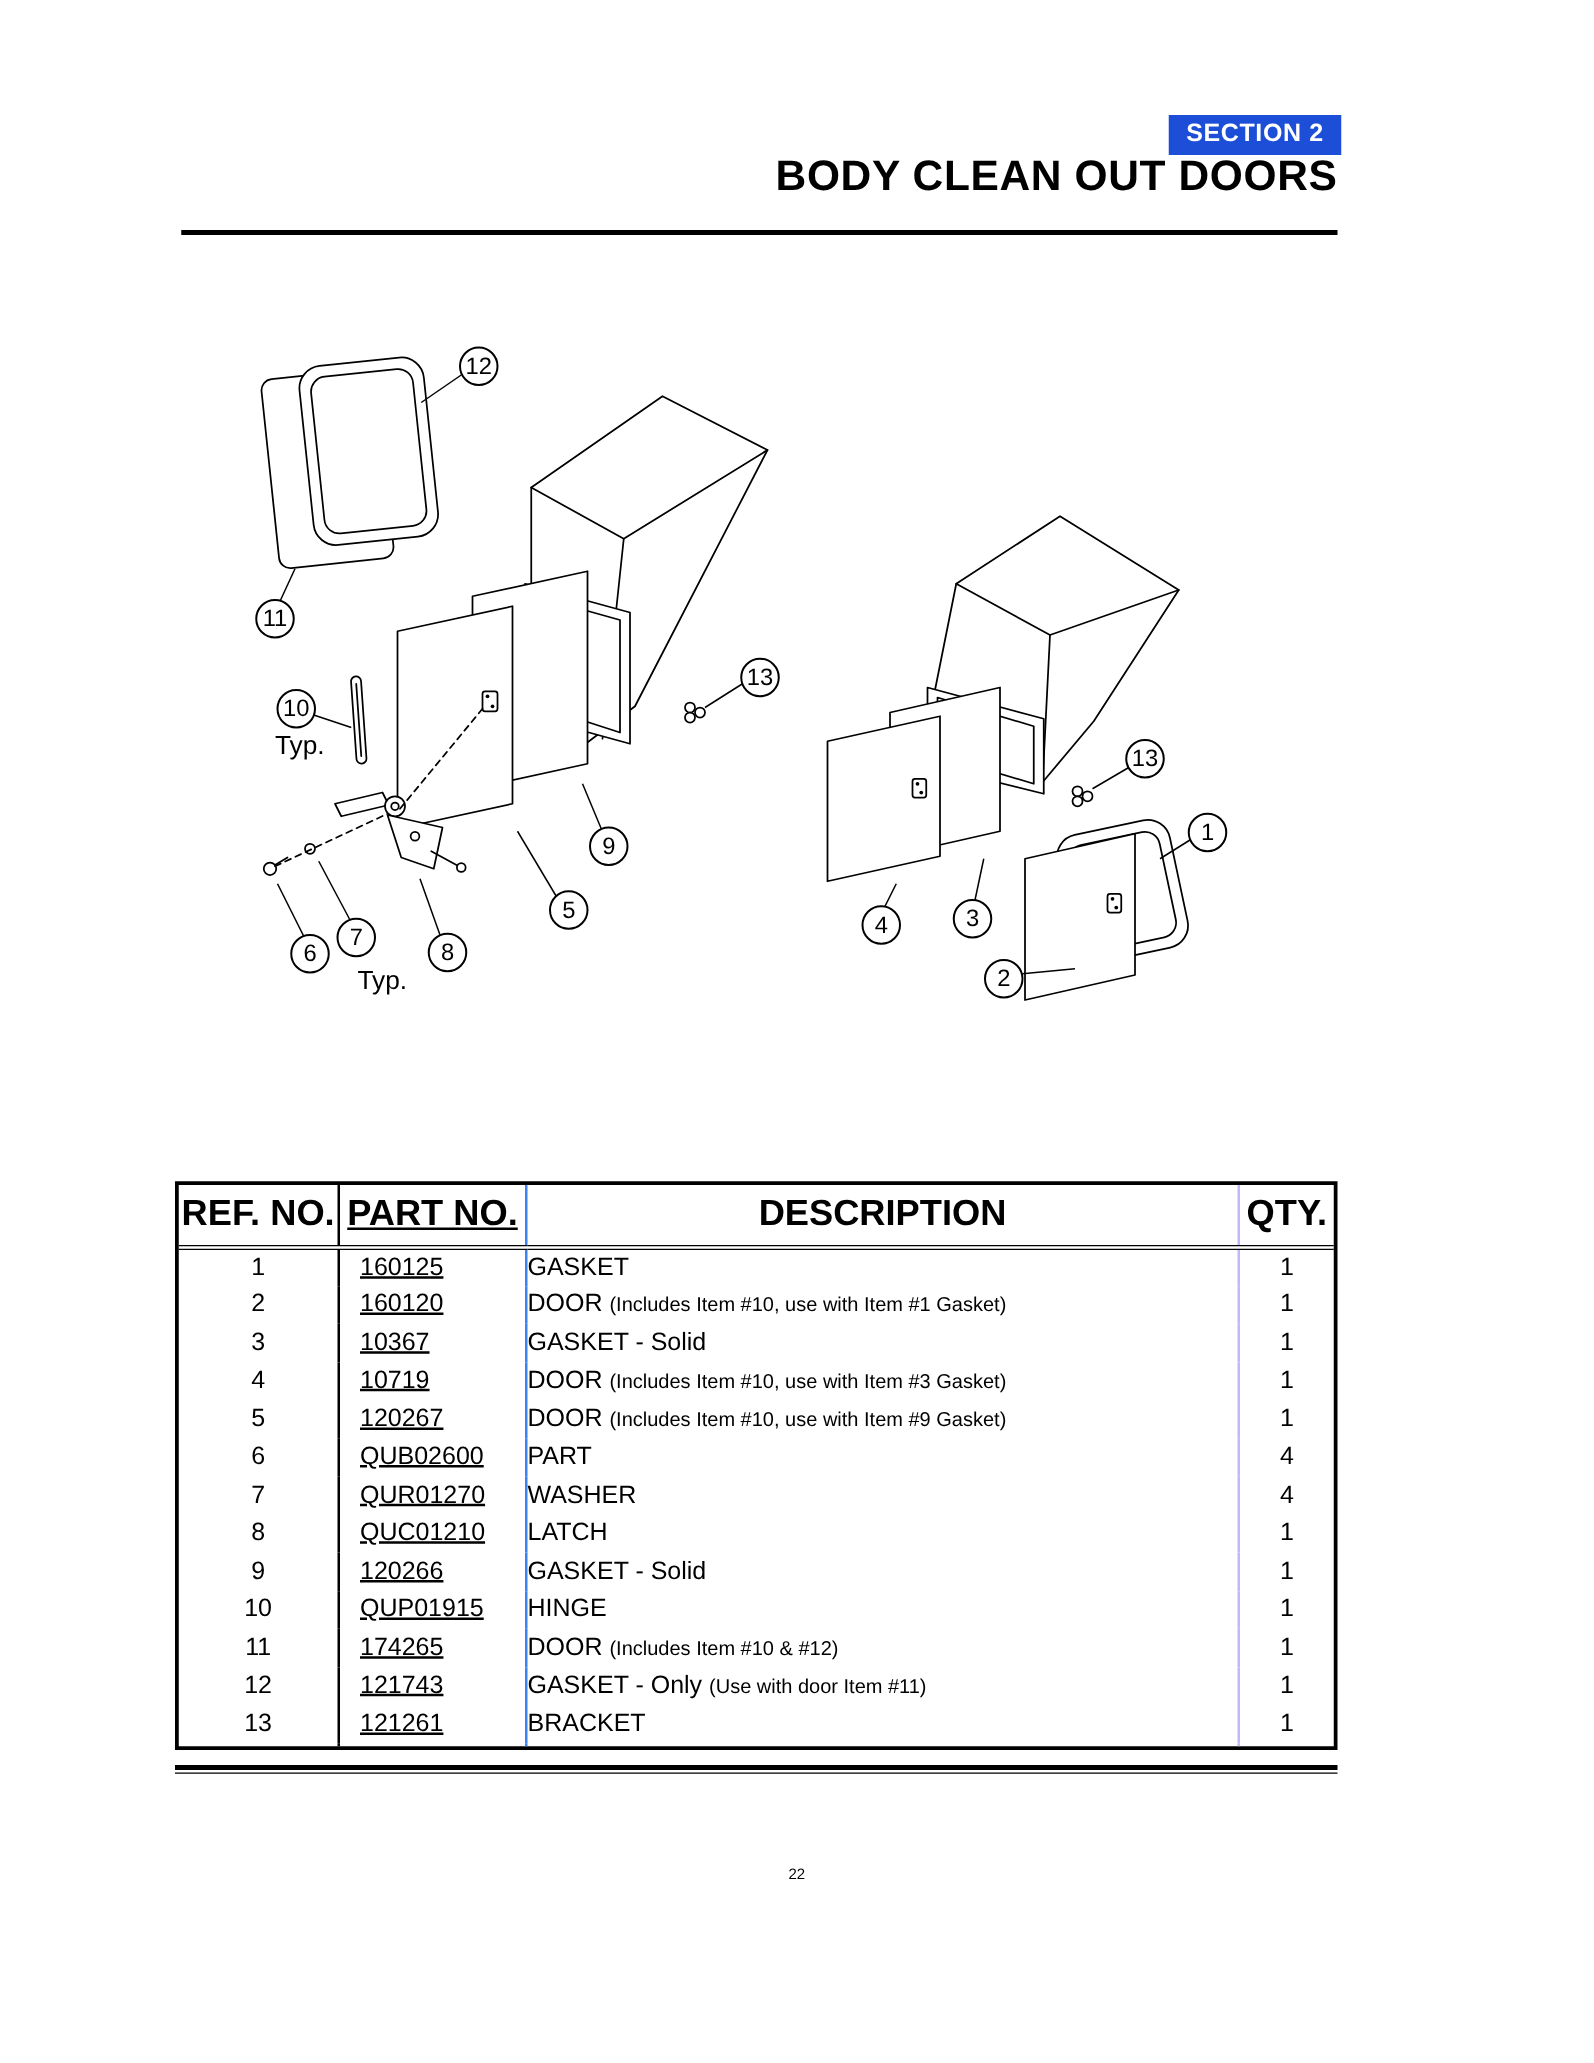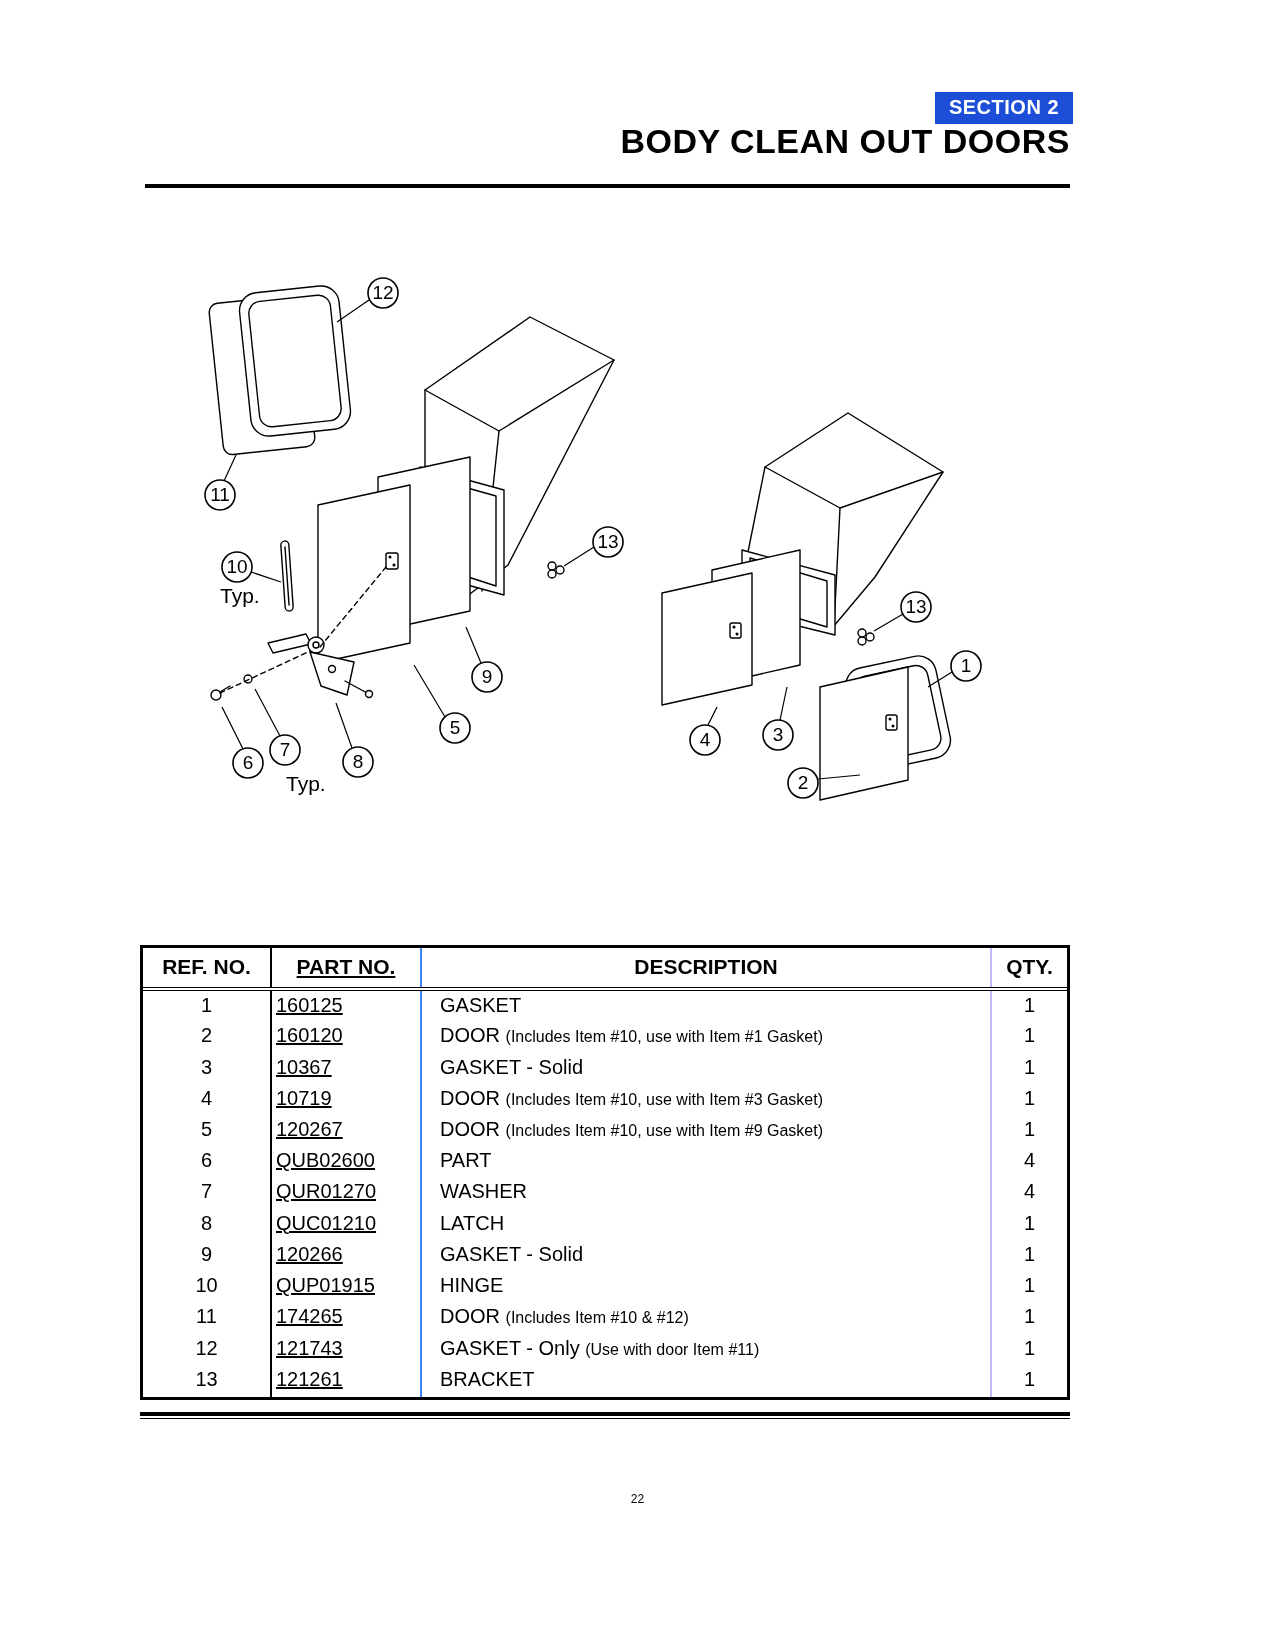--- a/index.html
+++ b/index.html
@@ -32,30 +32,30 @@
     font-family:"Liberation Sans", sans-serif; font-size:21px; fill:#000; stroke:none;
   }
   .parts-table-wrap {
     position:absolute; top:945px; left:140px; width:930px; height:455px;
     border:3px solid #000; background:#fff;
   }
   .parts-table {
     width:100%; height:100%; border-collapse:collapse; table-layout:fixed;
   }
   .parts-table th {
-    font-size:21px; font-weight:bold; text-align:center;
+    font-size:29px; font-weight:bold; text-align:center;
     padding:7px 2px 8px 2px; border-bottom:4px double #000;
   }
   .parts-table td { font-size:20px; vertical-align:middle; padding:1px 2px; }
   .parts-table tbody tr.data-row { height:29px; }
   .c-ref  { text-align:center; border-right:2px solid #000; }
   .c-part { text-align:left;  border-right:2px solid #3b82f6;text-decoration:underline; }
-  td.c-part { padding-left:4px; }
+  td.c-part { padding-left:16px; }
   .c-desc { text-align:left;  border-right:2px solid #c4b5fd; }
-  td.c-desc { padding-left:18px; }
+  td.c-desc { padding-left:0; }
   .c-qty  { text-align:center; }
   .desc-main { font-size:20px; }
   .desc-note { font-size:16px; }
   .bottom-rule {
     position:absolute; top:1412px; left:140px; width:930px; height:7px;
     border-top:4px solid #000; border-bottom:1px solid #000;
   }
   .page-number {
     position:absolute; top:1492px; left:0; width:1275px;
     text-align:center; font-size:12px;

